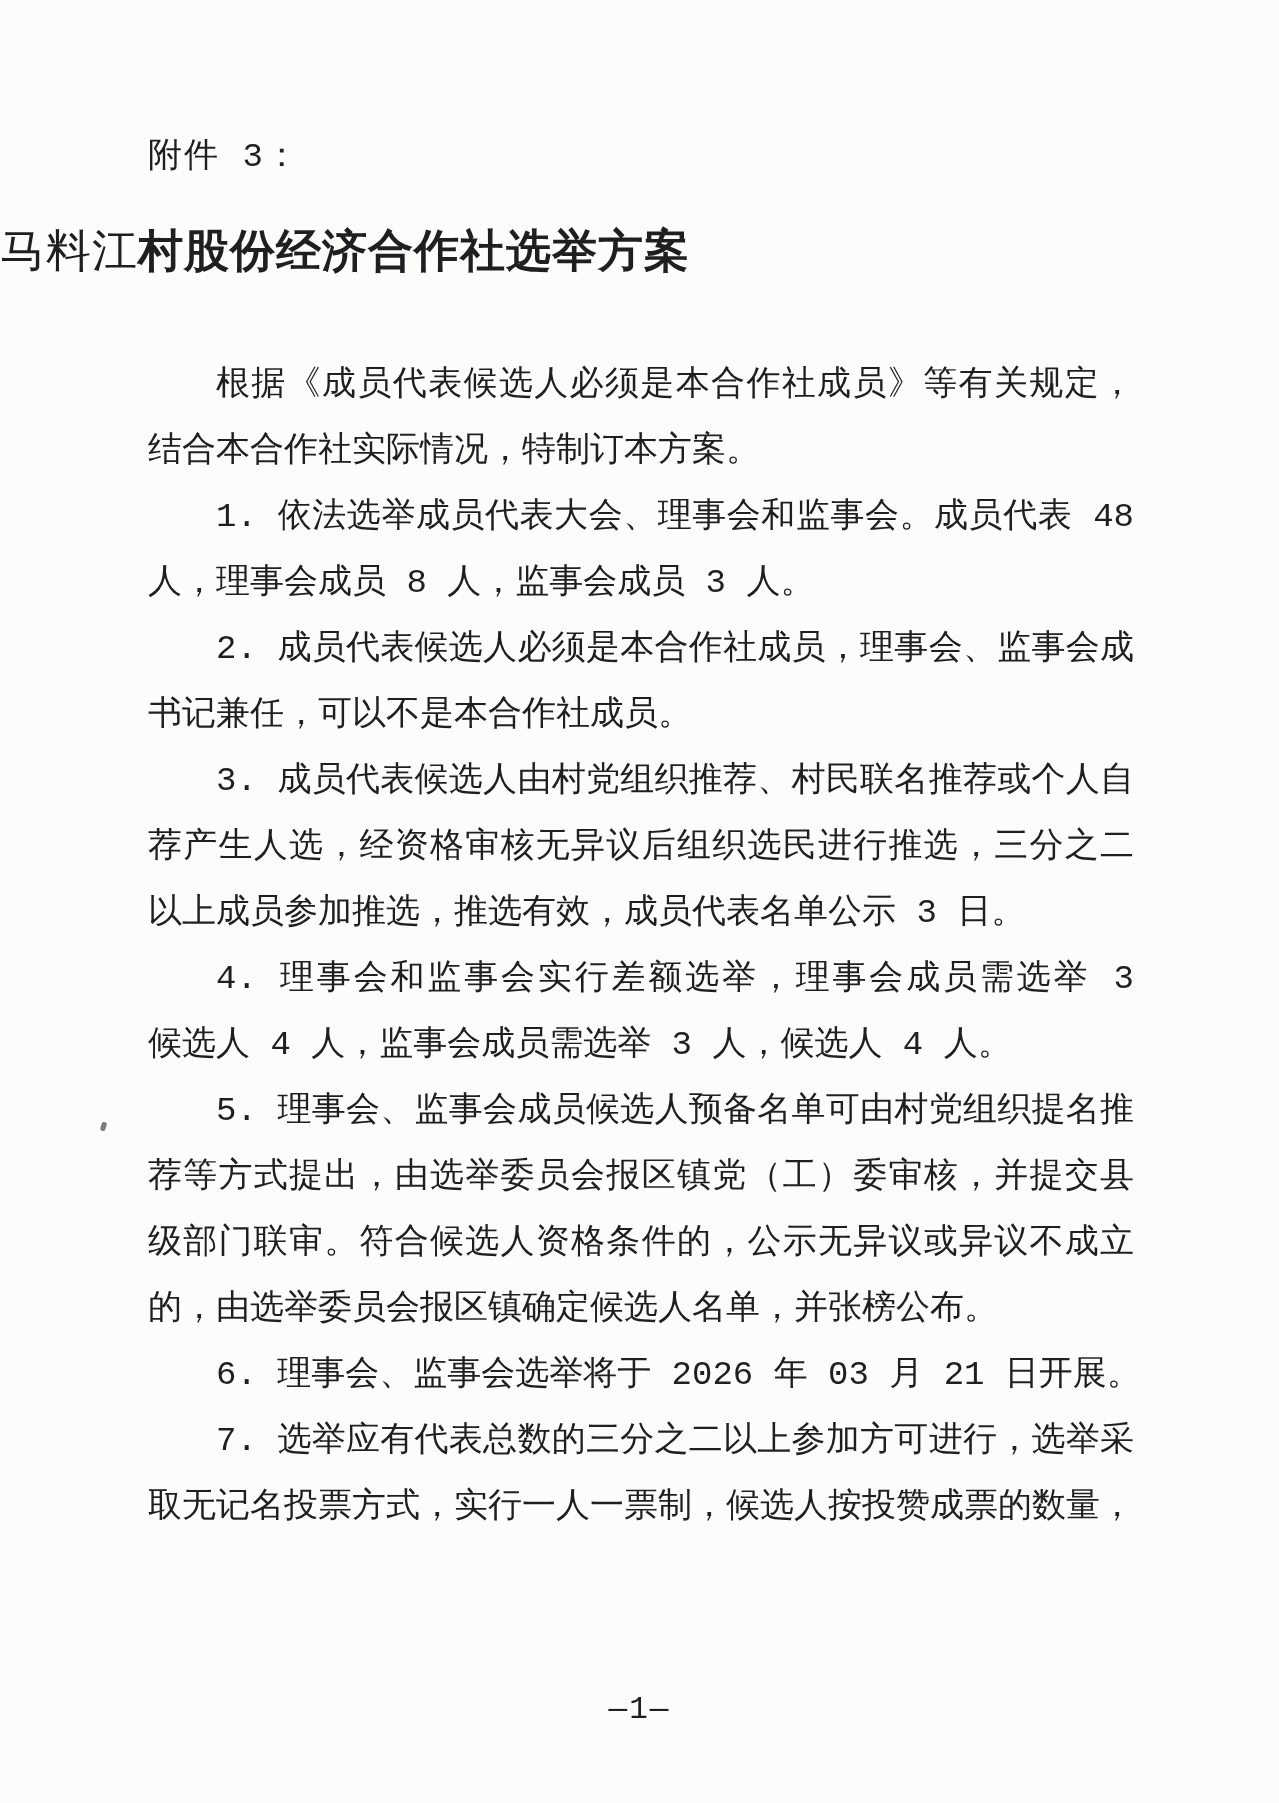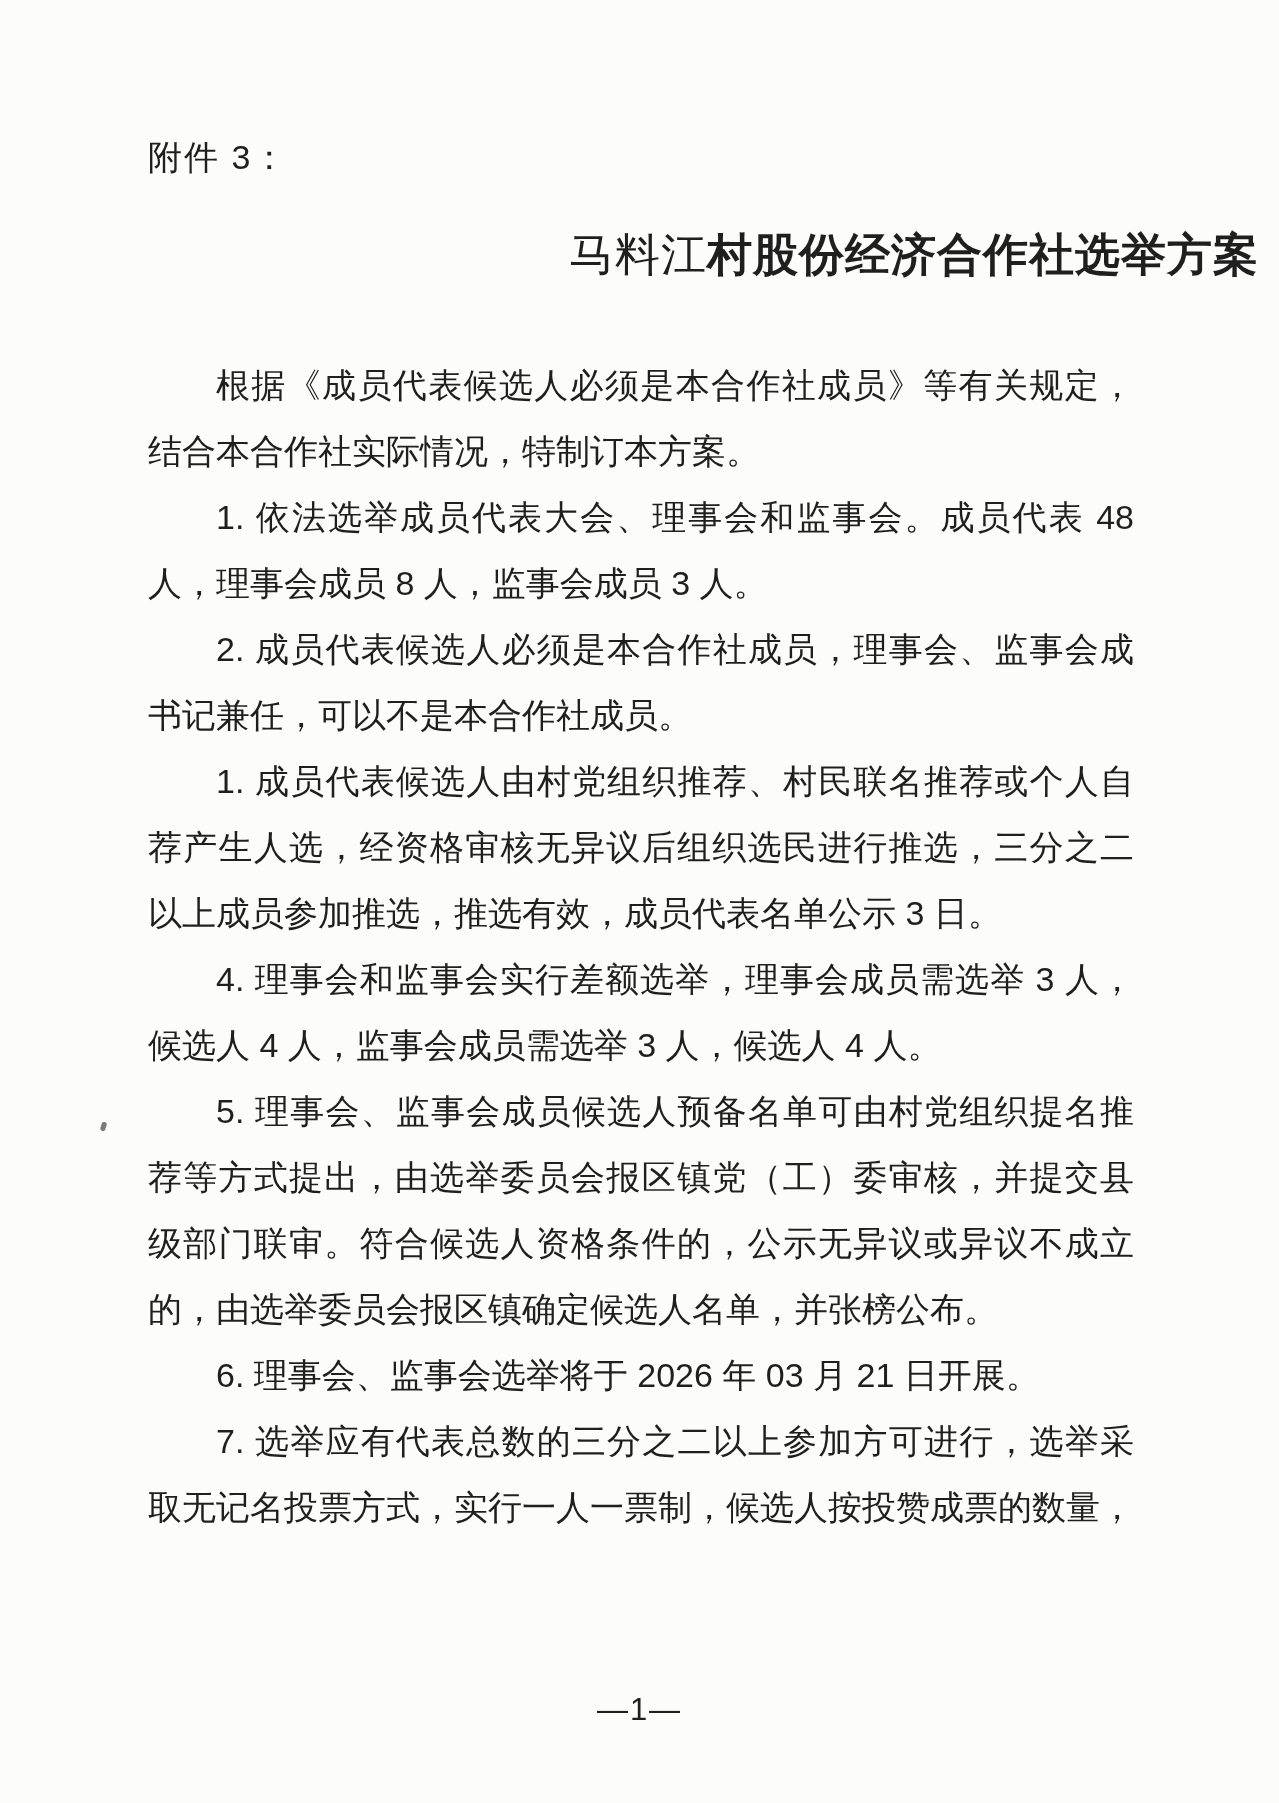--- a/index.html
+++ b/index.html
@@ -8,38 +8,38 @@
     padding: 0;
     background: #ffffff;
   }
   .page {
     position: relative;
     width: 1279px;
     height: 1803px;
     margin: 0 auto;
     background: #fcfcfb;
     color: #1f1f1f;
-    font-family: Liberation Sans, sans-serif;
+    font-family: Liberation Mono, monospace;
     overflow: hidden;
   }
   .attachment-label {
     position: absolute;
     left: 148px;
     top: 134px;
     font-size: 34px;
     line-height: 46px;
     letter-spacing: 2px;
   }
   .doc-title {
     position: absolute;
     left: 0;
     right: 20px;
     top: 222px;
     margin: 0;
-    text-align: right;
+    text-align: left;
     font-size: 45px;
     line-height: 66px;
     font-weight: normal;
     letter-spacing: 1px;
   }
   .doc-title .title-rest {
     font-weight: bold;
   }
   .doc-body {
     position: absolute;
@@ -93,21 +93,21 @@
   <h1 class="doc-title"><span class="title-village">马料江</span><span class="title-rest">村股份经济合作社选举方案</span></h1>
 
   <div class="doc-body">
 
   <div class="line indent fill">根据《成员代表候选人必须是本合作社成员》等有关规定，</div>
       <div class="line">结合本合作社实际情况，特制订本方案。</div>
       <div class="line indent fill">1. 依法选举成员代表大会、理事会和监事会。成员代表 48</div>
       <div class="line">人，理事会成员 8 人，监事会成员 3 人。</div>
       <div class="line indent fill">2. 成员代表候选人必须是本合作社成员，理事会、监事会成</div>
       <div class="line">书记兼任，可以不是本合作社成员。</div>
-      <div class="line indent fill">1. 成员代表候选人由村党组织推荐、村民联名推荐或个人自</div>
+      <div class="line indent fill">3. 成员代表候选人由村党组织推荐、村民联名推荐或个人自</div>
       <div class="line fill">荐产生人选，经资格审核无异议后组织选民进行推选，三分之二</div>
       <div class="line">以上成员参加推选，推选有效，成员代表名单公示 3 日。</div>
       <div class="line indent fill">4. 理事会和监事会实行差额选举，理事会成员需选举 3 人，</div>
       <div class="line">候选人 4 人，监事会成员需选举 3 人，候选人 4 人。</div>
       <div class="line indent fill">5. 理事会、监事会成员候选人预备名单可由村党组织提名推</div>
       <div class="line fill">荐等方式提出，由选举委员会报区镇党（工）委审核，并提交县</div>
       <div class="line fill">级部门联审。符合候选人资格条件的，公示无异议或异议不成立</div>
       <div class="line">的，由选举委员会报区镇确定候选人名单，并张榜公布。</div>
       <div class="line indent">6. 理事会、监事会选举将于 2026 年 03 月 21 日开展。</div>
       <div class="line indent fill">7. 选举应有代表总数的三分之二以上参加方可进行，选举采</div>

